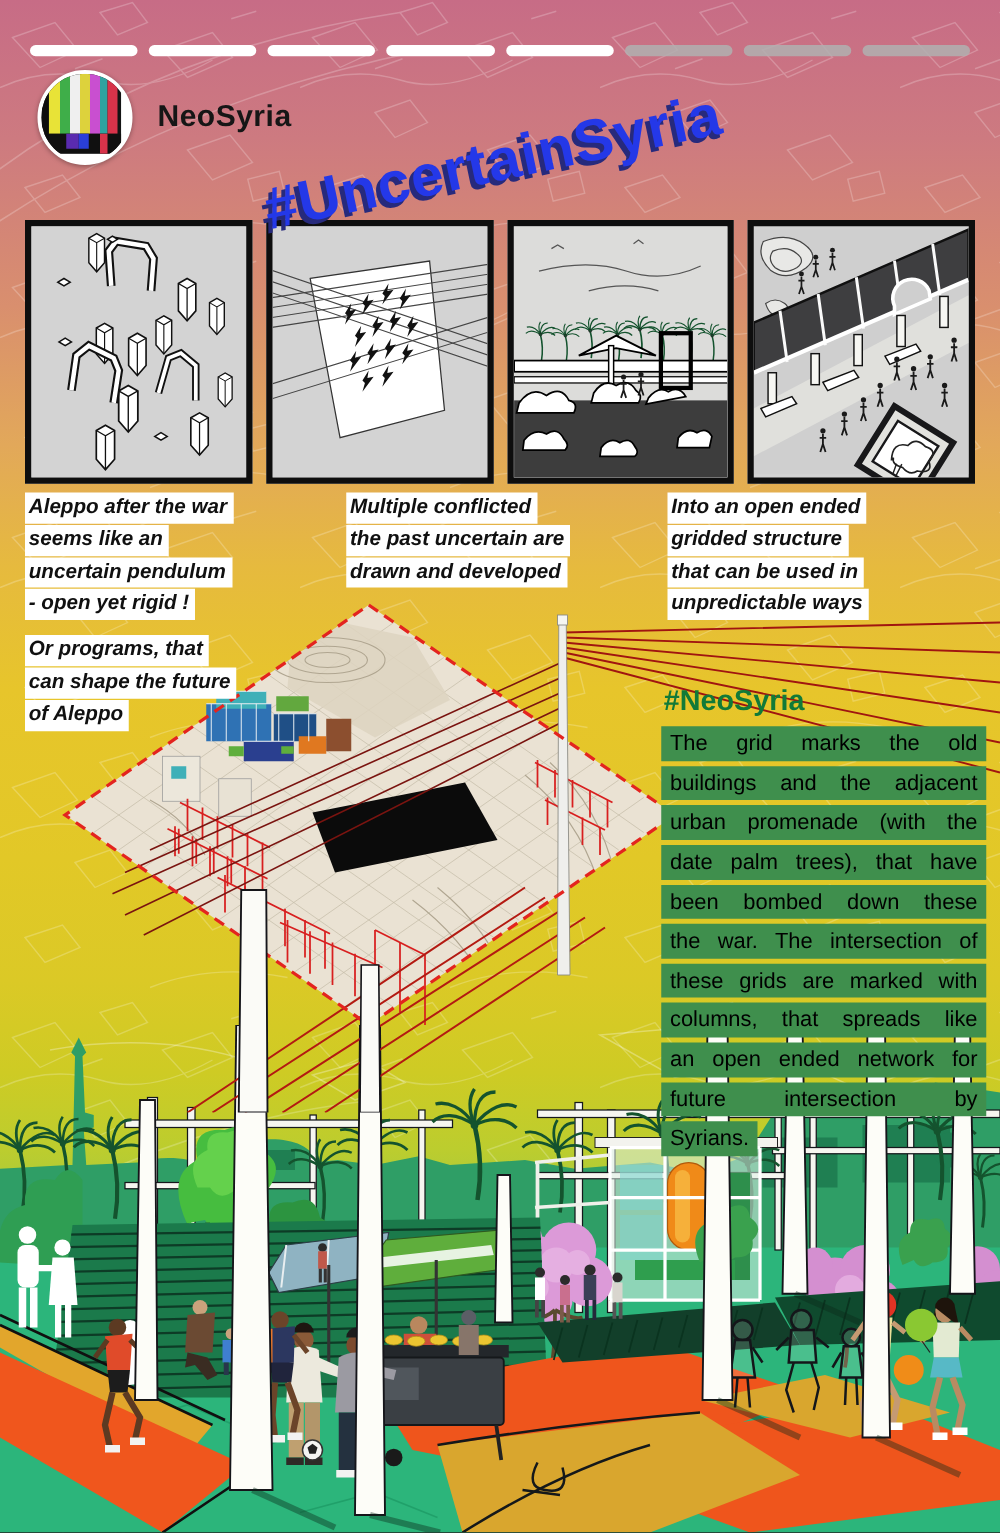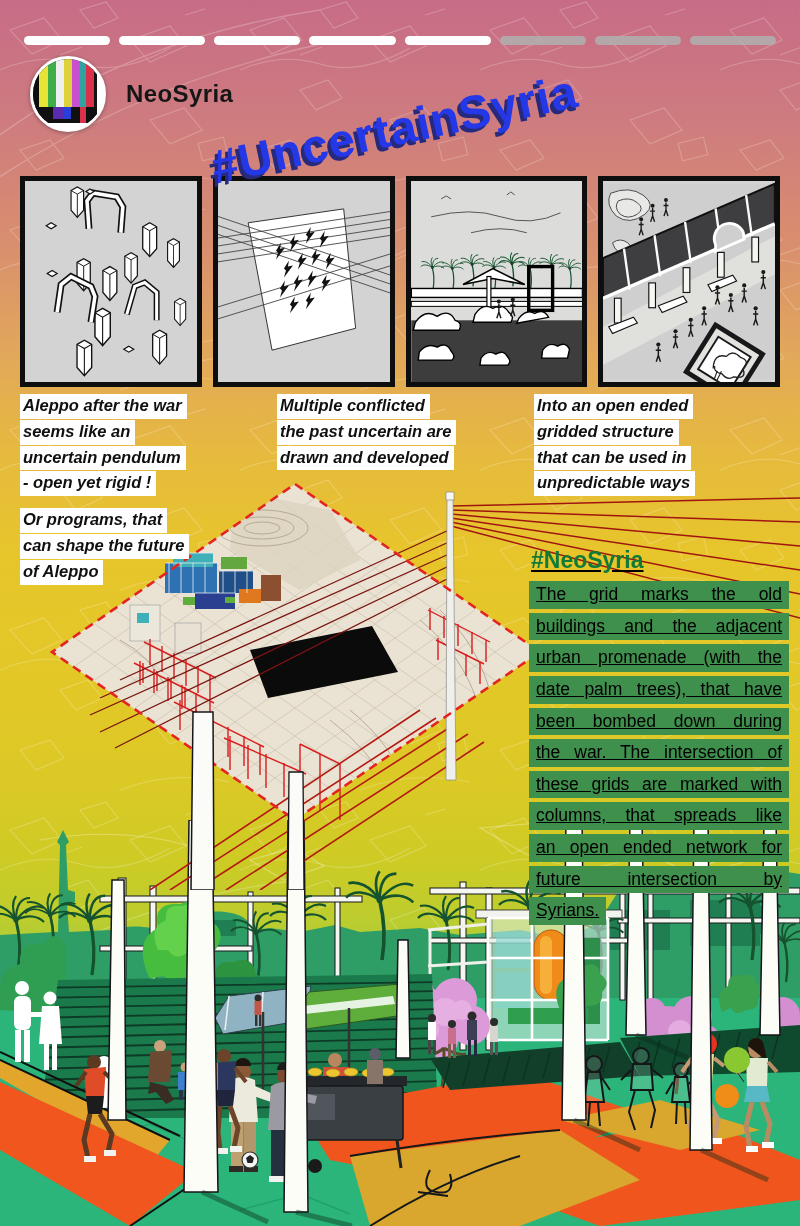--- a/index.html
+++ b/index.html
@@ -35,21 +35,21 @@
   .panel svg{display:block;width:100%;height:100%;}
   
   .captions{position:absolute;top:394px;left:20px;width:760px;display:grid;
     grid-template-columns:repeat(3,1fr);gap:11px;z-index:5;}
   .caption .hl-line{width:fit-content;max-width:100%;background:#ffffff;color:#101010;
     font-style:italic;font-weight:bold;font-size:16.5px;line-height:1.2;
     padding:2px 5px 3px 3px;margin-bottom:1px;}
   
   .axon{position:absolute;top:470px;left:0;z-index:4;pointer-events:none;}
   
-  .neo{position:absolute;left:529px;top:547px;width:260px;z-index:6;text-decoration:underline;}
+  .neo{position:absolute;left:529px;top:547px;width:260px;z-index:6;}
   .neo-heading{font-size:23px;font-weight:bold;color:#117a38;margin:0 0 7px 2px;}
   .neo .hl-line{background:#3f8f4d;color:#000000;font-size:17.5px;line-height:1.18;
     padding:3px 7px 4px;margin-bottom:4px;box-sizing:border-box;width:100%;
     text-align:justify;text-align-last:justify;}
   .neo .hl-line:last-child{width:fit-content;text-align-last:auto;}
   
   .scene{position:absolute;top:820px;left:0;z-index:3;}
   .defs-holder{position:absolute;width:0;height:0;overflow:hidden;}
 </style>
 </head>
@@ -435,21 +435,21 @@
     <polygon points="289,302 303,302 304,420 288,420" fill="#fbfbf7" stroke="#15151a" stroke-width="1.3"></polygon>
   </svg>
 
   <div class="neo">
     <div class="neo-heading">#NeoSyria</div>
     <div class="neo-body">
         <div class="hl-line">The grid marks the old</div>
         <div class="hl-line">buildings and the adjacent</div>
         <div class="hl-line">urban promenade (with the</div>
         <div class="hl-line">date palm trees), that have</div>
-        <div class="hl-line">been bombed down during</div>
+        <div class="hl-line">been bombed down these</div>
         <div class="hl-line">the war. The intersection of</div>
         <div class="hl-line">these grids are marked with</div>
         <div class="hl-line">columns, that spreads like</div>
         <div class="hl-line">an open ended network for</div>
         <div class="hl-line">future intersection by</div>
         <div class="hl-line">Syrians.</div>
       </div>
   </div>
 
   <svg class="scene" width="800" height="406" viewBox="0 0 800 406">

